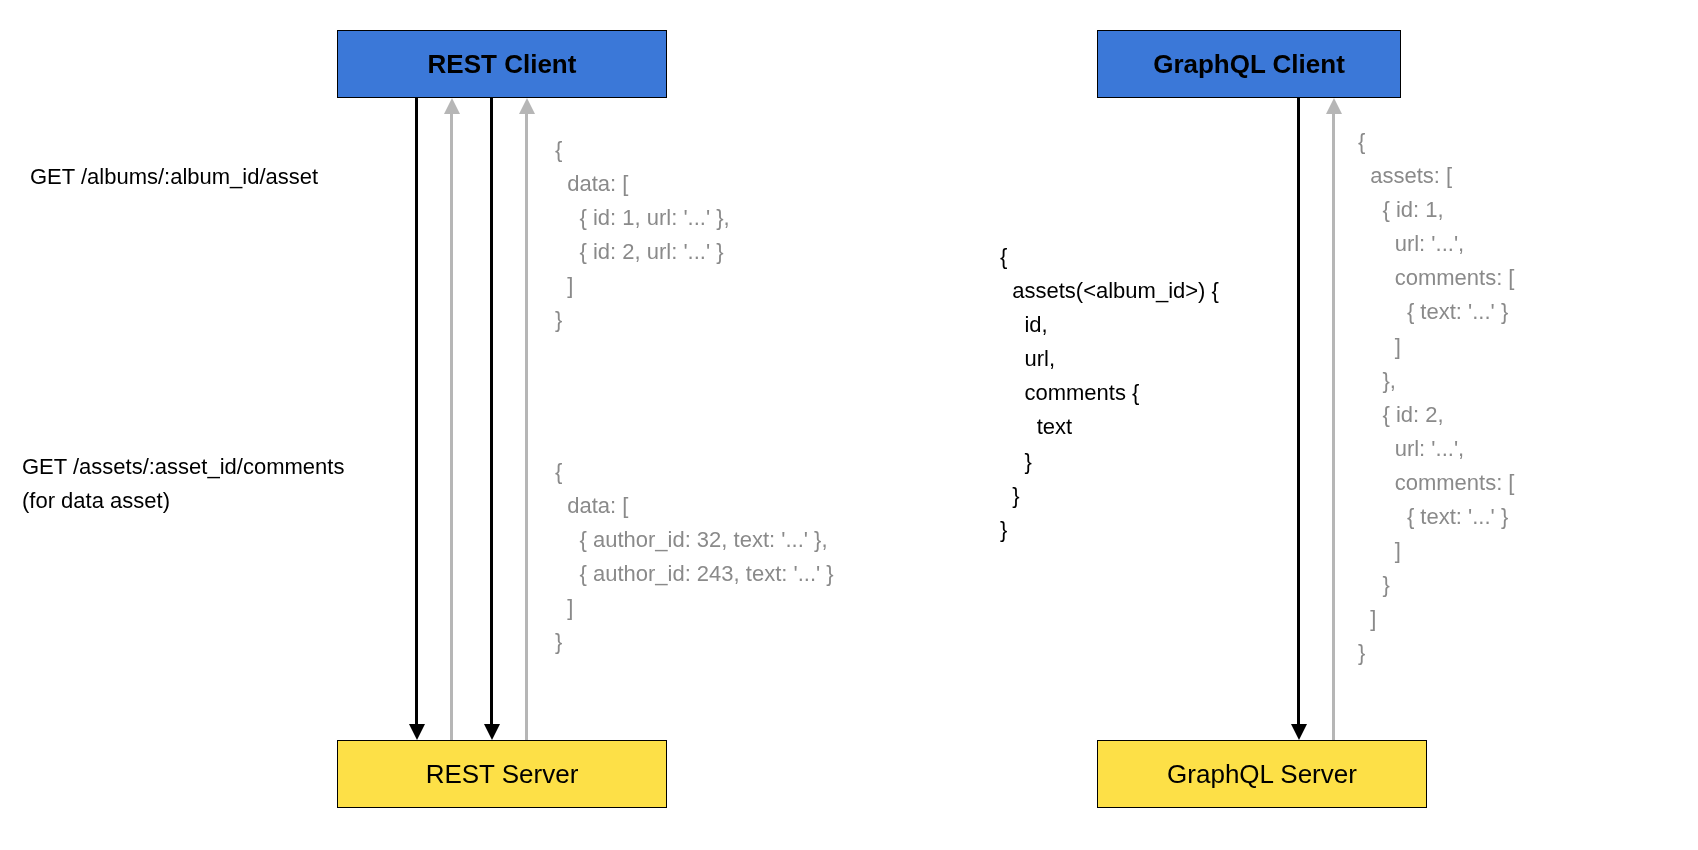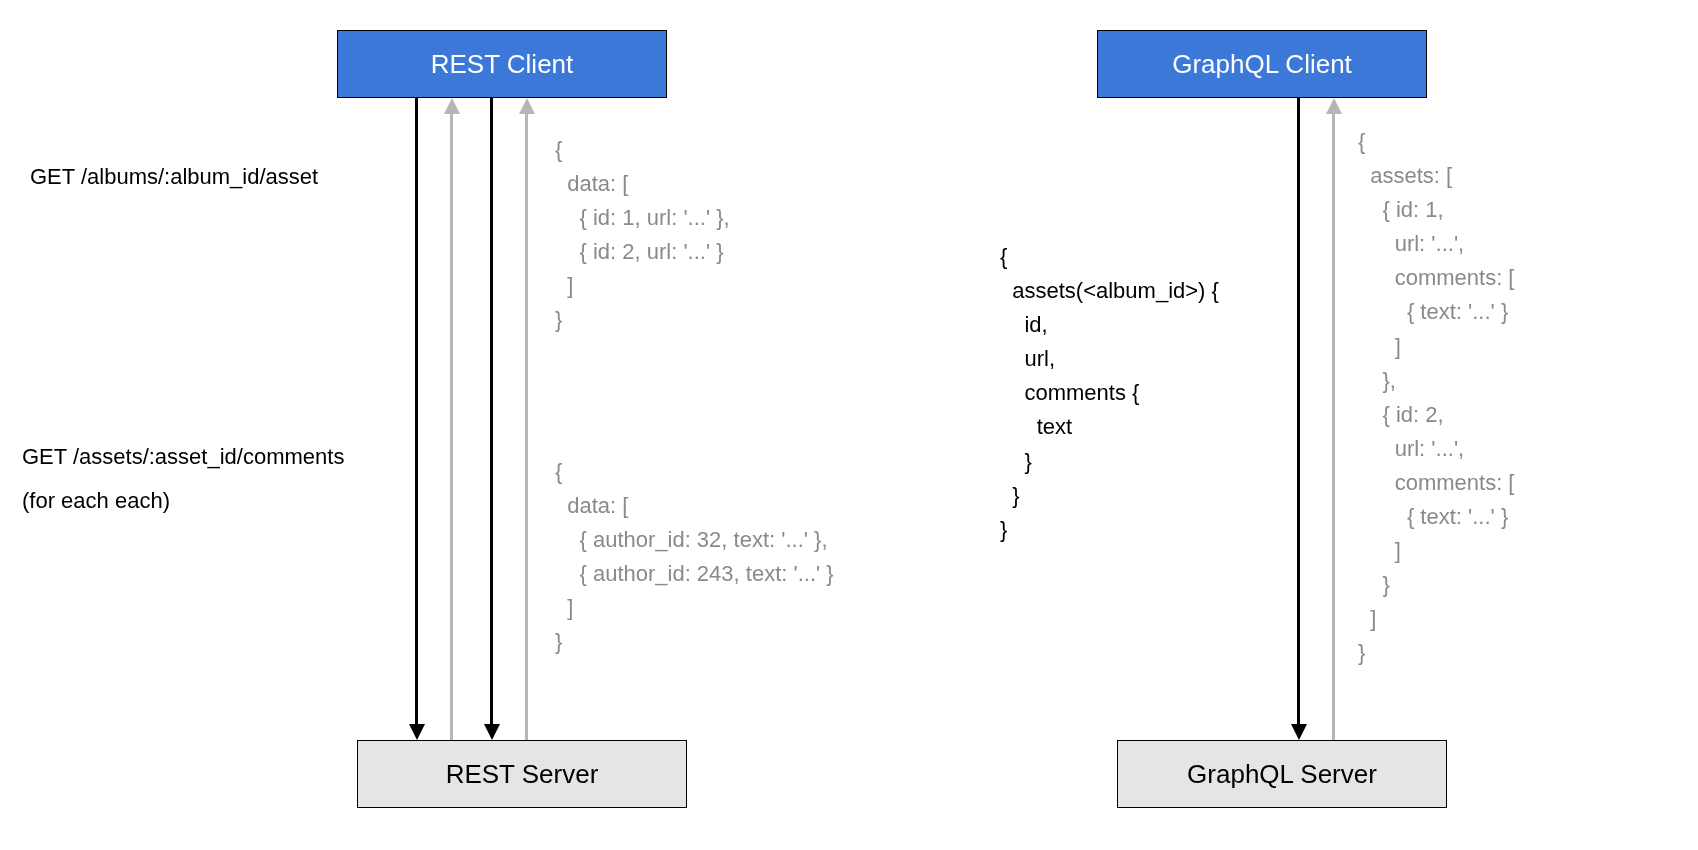--- a/index.html
+++ b/index.html
@@ -16,26 +16,26 @@
     .box {
       position: absolute;
       border: 1px solid #000;
       display: flex;
       align-items: center;
       justify-content: center;
       font-size: 26px;
     }
     .client-box {
       background: #3b78d8;
-      color: #ffffff;
+      color: #000000;
+      font-weight: bold;
     }
     .server-box {
-      background: #e5e5e5;
+      background: #fde047;
       color: #000;
-      margin-left: 20px;
     }
     .arrow-line {
       position: absolute;
       width: 3px;
       background: #000;
     }
     .arrow-line.gray { background: #b6b6b6; }
     .arrow-head {
       position: absolute;
       width: 0; height: 0;
@@ -78,31 +78,31 @@
 
 <div class="code" style="left:30px; top:160px;">GET /albums/:album_id/asset</div>
 
 <div class="code gray" style="left:555px; top:133px;">{
   data: [
     { id: 1, url: '...' },
     { id: 2, url: '...' }
   ]
 }</div>
 
-<div class="code" style="left:22px; top:440px;">GET /assets/:asset_id/comments</div>
-<div class="code" style="left:22px; top:484px;">(for each each)</div>
+<div class="code" style="left:22px; top:450px;">GET /assets/:asset_id/comments</div>
+<div class="code" style="left:22px; top:484px;">(for data asset)</div>
 
 <div class="code gray" style="left:555px; top:455px;">{
   data: [
     { author_id: 32, text: '...' },
     { author_id: 243, text: '...' }
   ]
 }</div>
 
-<div class="box client-box" style="left:1097px; top:30px; width:330px; height:68px;">
+<div class="box client-box" style="left:1097px; top:30px; width:304px; height:68px;">
   <span>GraphQL Client</span>
 </div>
 
 <div class="box server-box" style="left:1097px; top:740px; width:330px; height:68px;align-items:center;">
   <span>GraphQL Server</span>
 </div>
 
 <div class="arrow-line" style="left:1297px; top:98px; height:626px;"></div>
 <div class="arrow-head down-black" style="left:1290.5px; top:724px;"></div>
 

